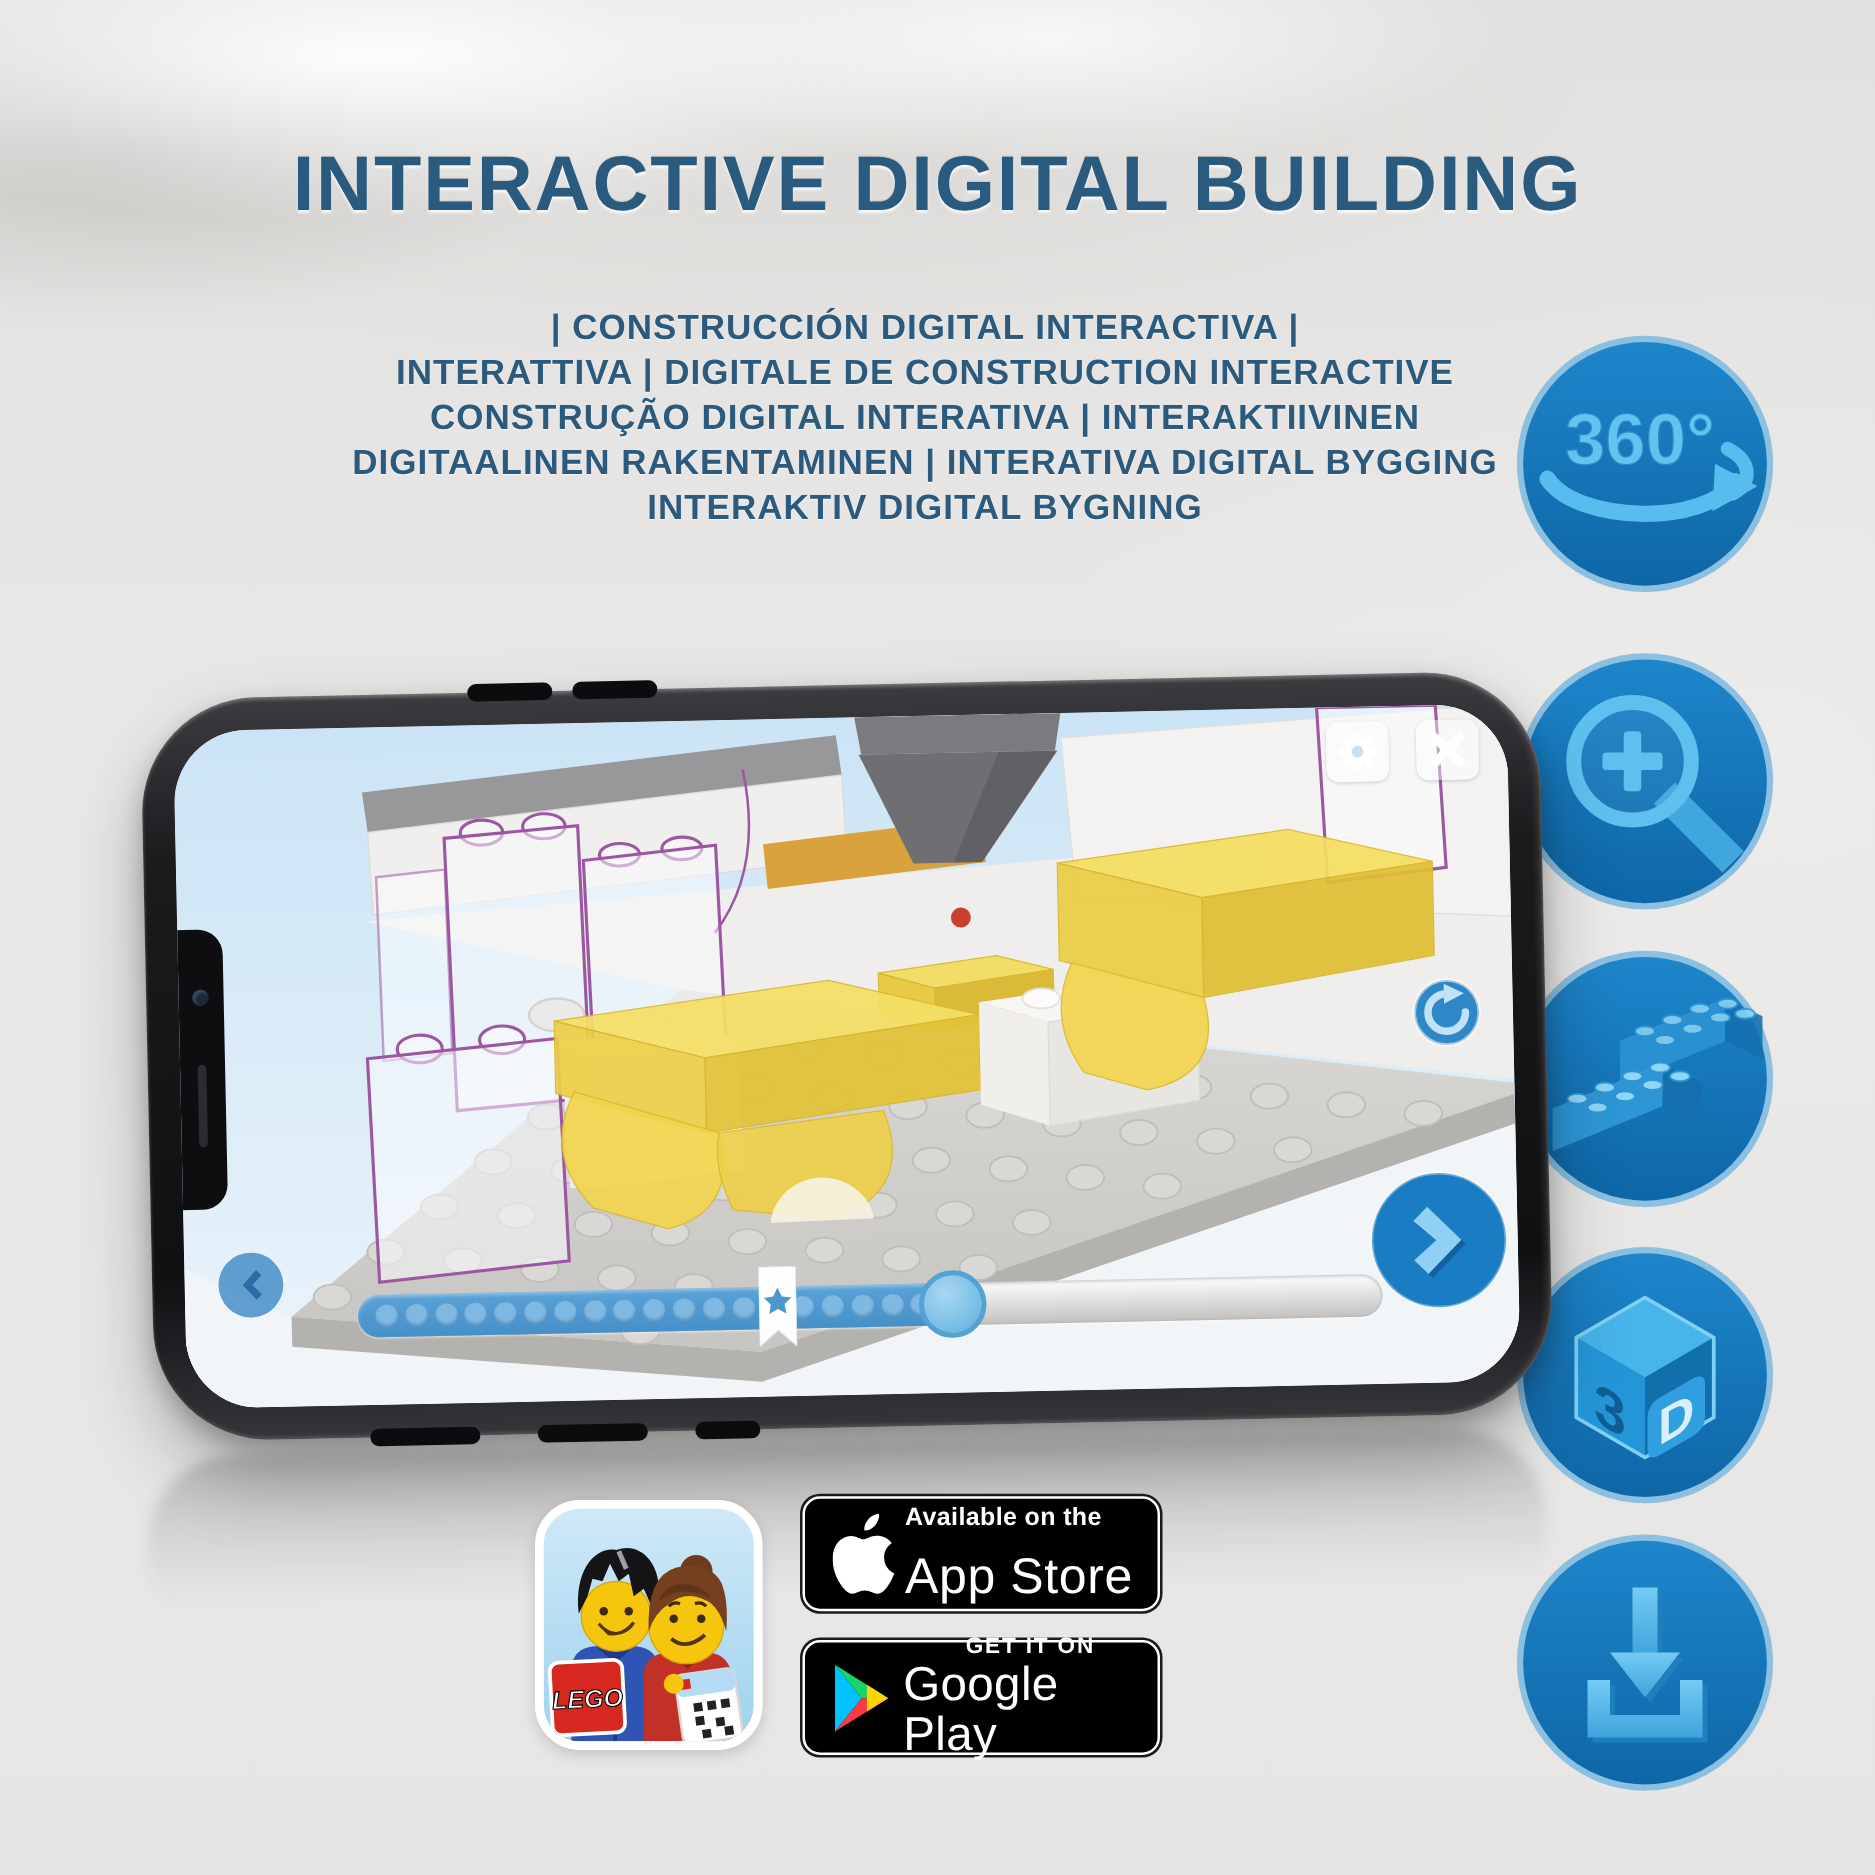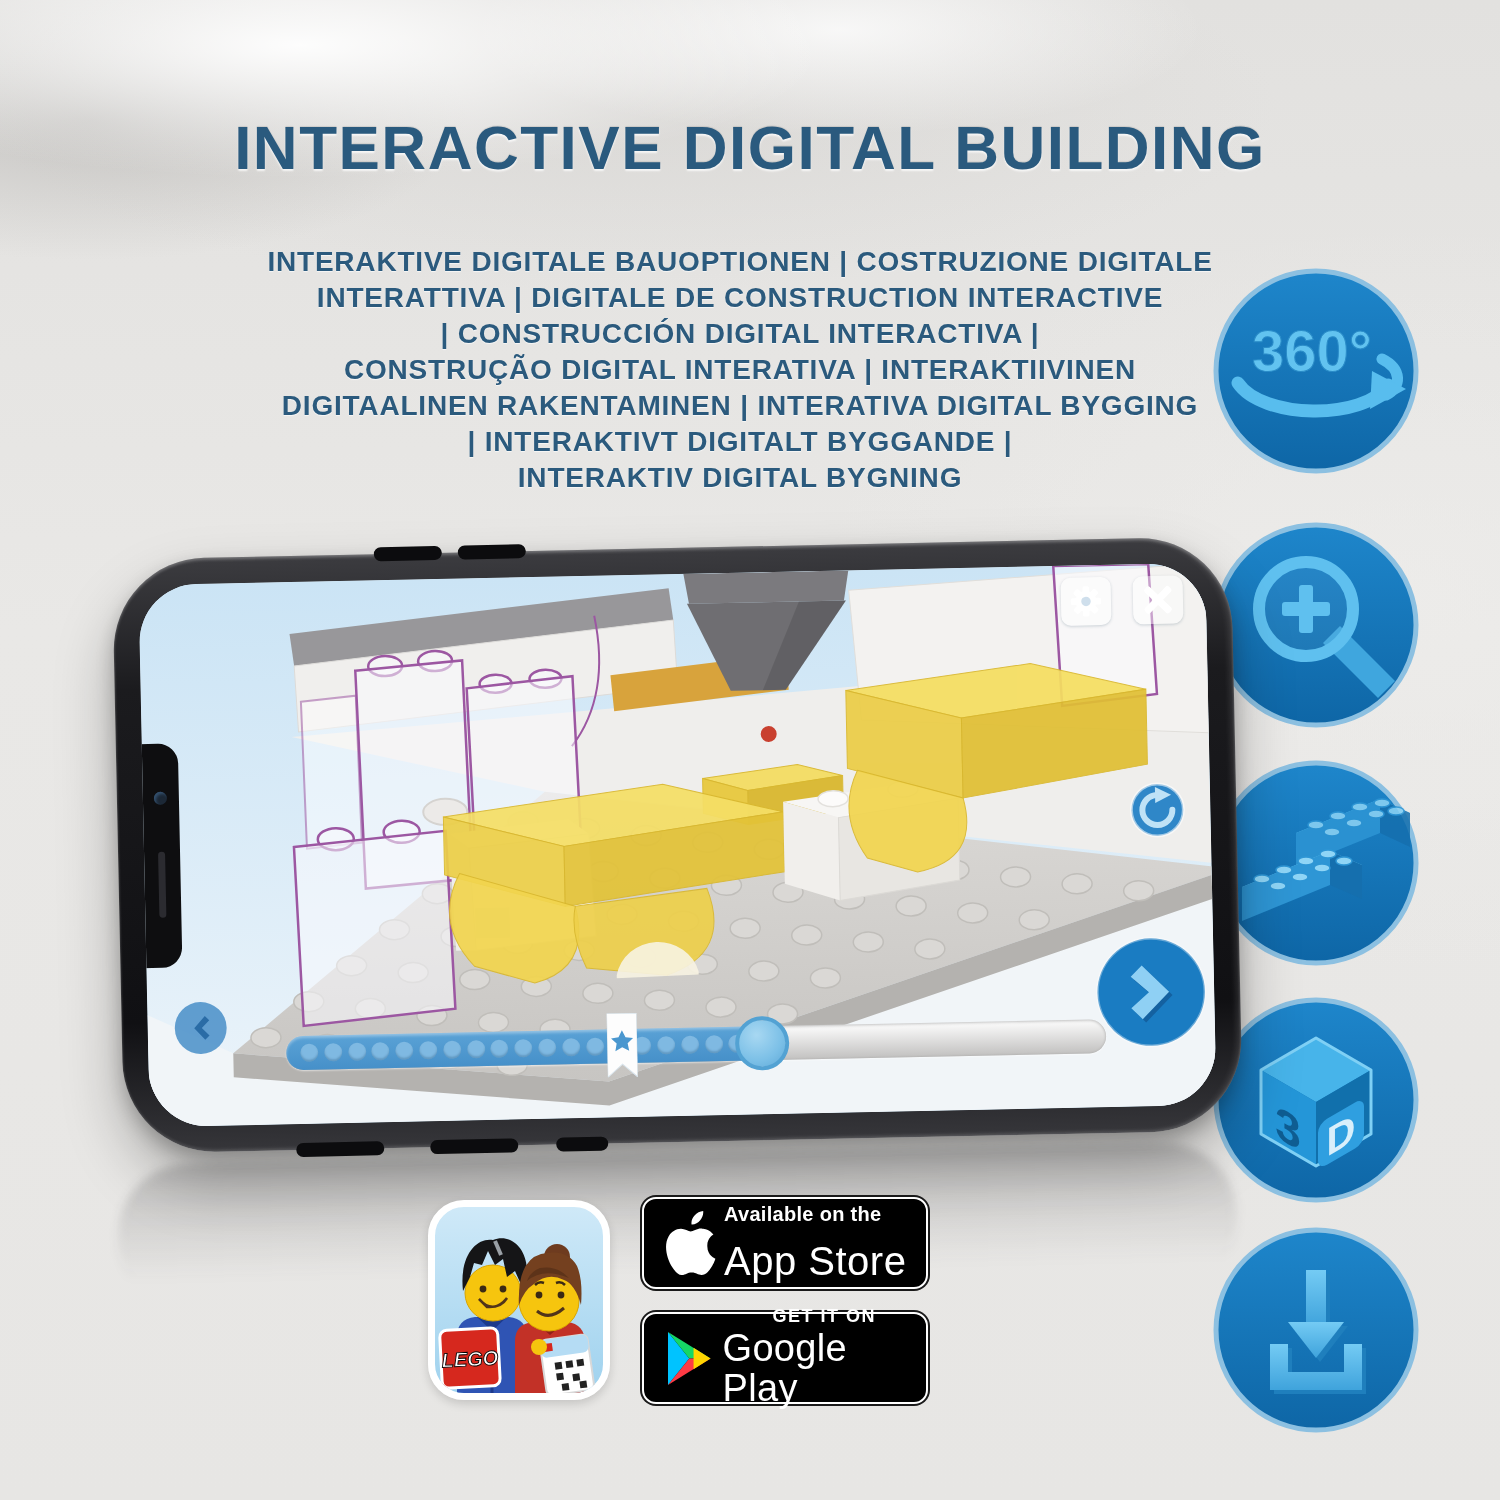--- a/index.html
+++ b/index.html
@@ -81,26 +81,24 @@
       </linearGradient>
       <linearGradient id="trayGrad" x1="0" y1="0" x2="0" y2="1">
         <stop offset="0" stop-color="#74cbf4"></stop>
           <stop offset="1" stop-color="#3fa3dc"></stop>
       </linearGradient>
     </defs>
   </svg>
 
   <div class="page-title">INTERACTIVE DIGITAL BUILDING</div>
   <div class="subtitle">
-      <div class="line">INTERAKTIVE DIGITALE BAUOPTIONEN | COSTRUZIONE DIGITALE</div>
+      <div class="line">| CONSTRUCCIÓN DIGITAL INTERACTIVA |</div>
       <div class="line">INTERATTIVA | DIGITALE DE CONSTRUCTION INTERACTIVE</div>
-      <div class="line">| CONSTRUCCIÓN DIGITAL INTERACTIVA |</div>
       <div class="line">CONSTRUÇÃO DIGITAL INTERATIVA | INTERAKTIIVINEN</div>
       <div class="line">DIGITAALINEN RAKENTAMINEN | INTERATIVA DIGITAL BYGGING</div>
-      <div class="line">| INTERAKTIVT DIGITALT BYGGANDE |</div>
       <div class="line">INTERAKTIV DIGITAL BYGNING</div>
     </div>
 
   <div class="feature" style="top:267px">
     <svg viewBox="0 0 208 208" width="208" height="208">
       <circle cx="104" cy="104" r="100" fill="url(#circGrad)" stroke="#8cc0e1" stroke-width="5"></circle>
       <path d="M 26,116 C 50,152 152,154 176,118" stroke="#58bdee" stroke-width="13" fill="none" stroke-linecap="round"></path>
       <path d="M 170,92 C 190,102 190,120 174,128" stroke="#58bdee" stroke-width="11" fill="none" stroke-linecap="round"></path>
       <polygon points="160,104 194,122 158,142" fill="#58bdee"></polygon>
       <text x="100" y="104" text-anchor="middle" font-size="58" font-weight="bold" font-family="Liberation Sans, sans-serif" fill="#62c3f0" stroke="#2a8cc8" stroke-width="1">360°</text>

